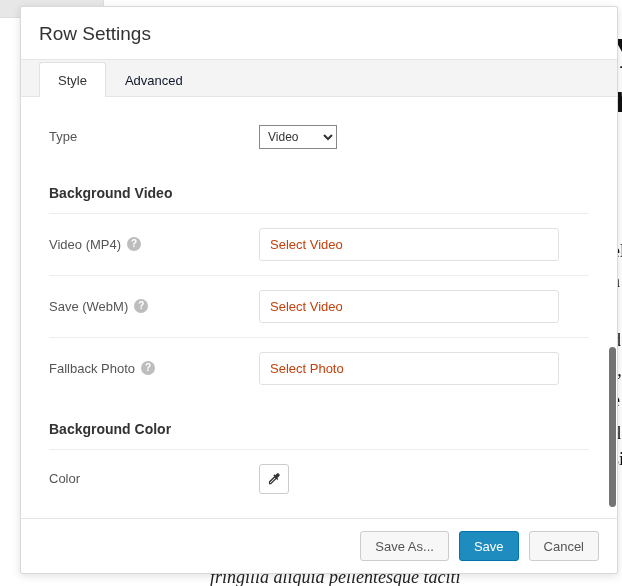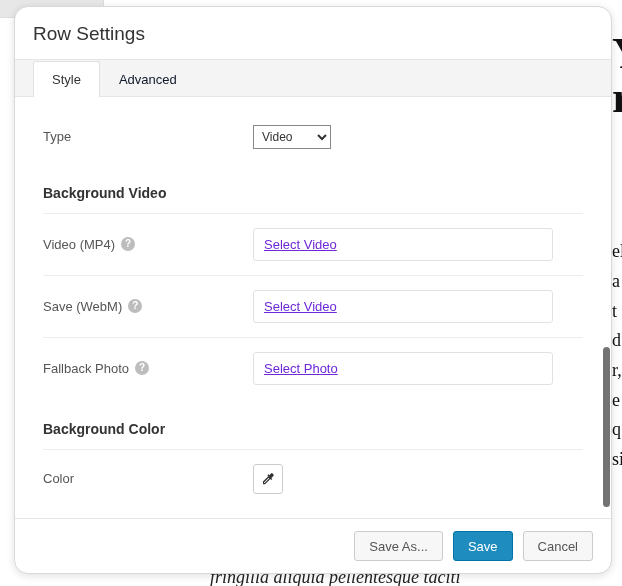--- a/index.html
+++ b/index.html
@@ -55,47 +55,48 @@
     bottom: -2px;
     font-family: Georgia, "Times New Roman", serif;
     font-style: italic;
     font-size: 18px;
     color: #222;
     white-space: nowrap;
   }
 
   .modal {
     position: absolute;
-    left: 14px;
+    left: 20px;
     top: 6px;
     width: 598px;
     height: 568px;
     background: #fff;
     border: 1px solid #d9d9d9;
-    border-radius: 14px;
+    border-radius: 2px;
     box-shadow: 0 2px 8px rgba(0,0,0,.12);
     display: flex;
     flex-direction: column;
   }
 
   .modal-header {
     padding: 16px 18px 14px;
   }
   .modal-title {
     font-size: 19px;
     font-weight: 300;
     color: #333;
   }
 
   .tabs {
     height: 38px;
     background: #f4f4f4;
     border-top: 1px solid #e5e5e5;
     border-bottom: 1px solid #e5e5e5;
     display: flex;
+    align-items: flex-end;
     padding-left: 18px;
     gap: 0;
   }
   .tab {
     padding: 10px 18px 9px;
     font-size: 13px;
     color: #0f172a;
     cursor: pointer;
     border: 1px solid transparent;
     border-bottom: none;
@@ -178,22 +179,21 @@
   }
 
   .select-box {
     width: 300px;
     border: 1px solid #e1e1e1;
     border-radius: 3px;
     background: #fff;
     padding: 8px 10px;
   }
   .select-link {
-    color: #6d28d9;
-    text-decoration: underline;
+    color: #c2410c;
     font-size: 13px;
   }
 
   .color-swatch-btn {
     width: 30px; height: 30px;
     border: 1px solid #ccc;
     border-radius: 3px;
     background: #fff;
     display: inline-flex;
     align-items: center;

